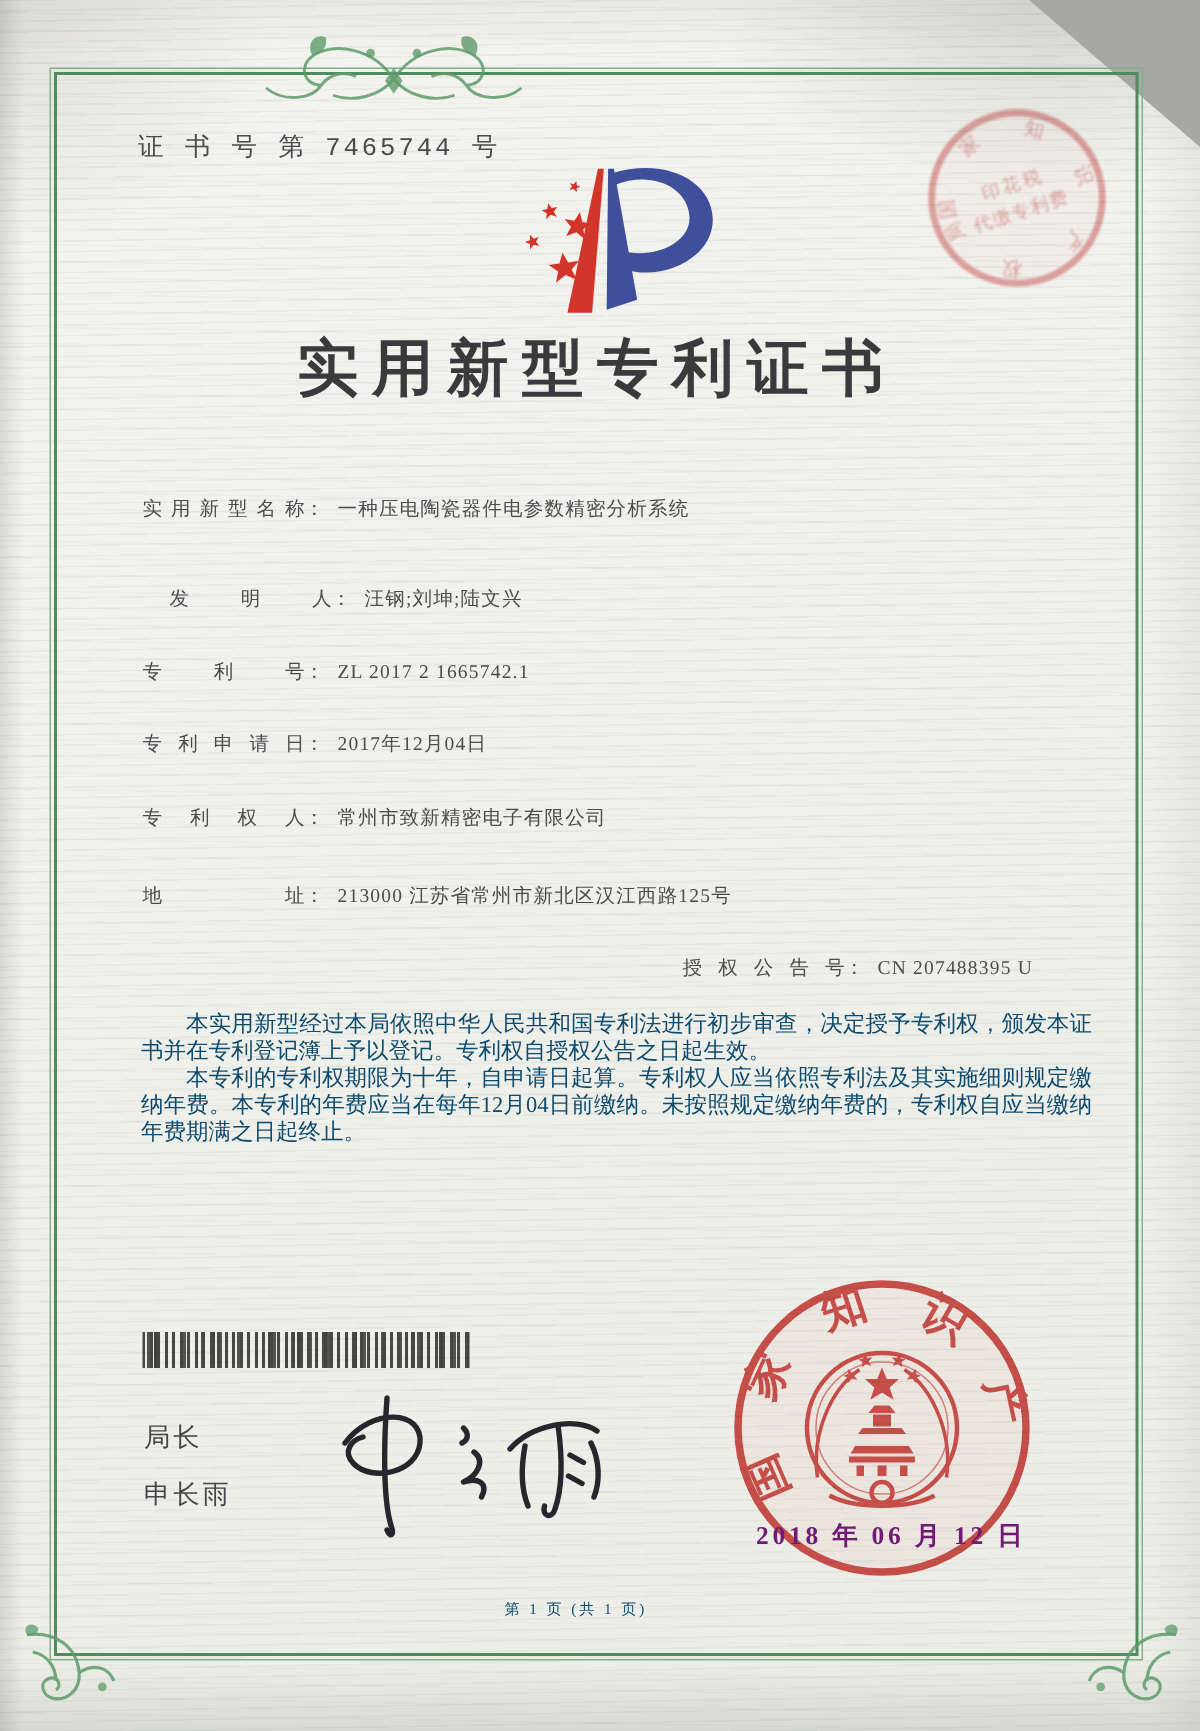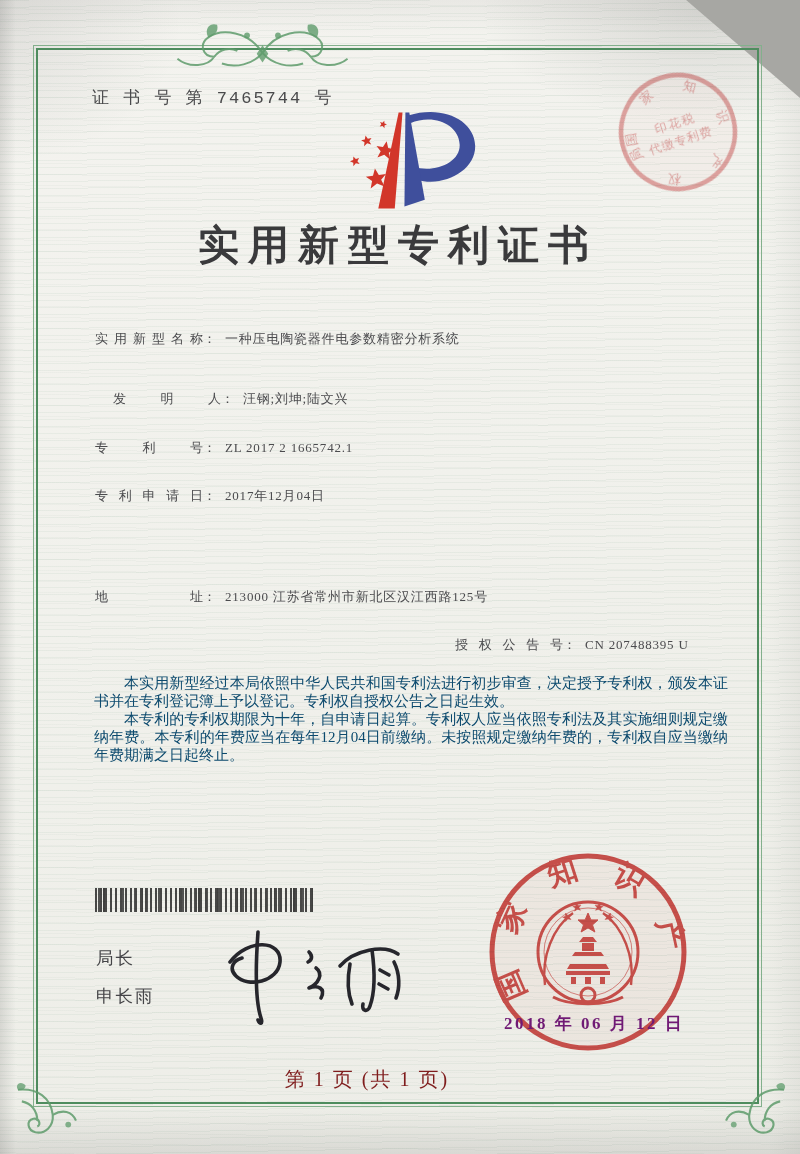--- a/index.html
+++ b/index.html
@@ -90,22 +90,22 @@
     position:absolute;left:504px;top:1012px;
     font-size:17px;font-weight:600;letter-spacing:2.5px;color:#701a75;
   }
   
   .corner-stamp{
     position:absolute;left:612px;top:66px;width:132px;height:132px;
     transform:rotate(-18deg);opacity:.55;filter:blur(0.7px);mix-blend-mode:multiply;
   }
   
   .footer{
-    position:absolute;left:0;top:1066px;width:734px;text-align:center;
-    font-size:20px;color:#7f1d1d;letter-spacing:2px;
+    position:absolute;left:17px;top:1066px;width:734px;text-align:center;
+    font-size:10px;color:#0c4a6e;letter-spacing:2px;
   }
 </style>
 </head>
 <body>
 
 <div class="canvas">
 
   <div class="paper"></div>
 
   <div class="frame-outer">
@@ -183,20 +183,23 @@
     <span class="flabel">实用新型名称</span><span class="fcolon">：</span><span class="fvalue">一种压电陶瓷器件电参数精密分析系统</span>
   </div>
   <div class="frow r1">
     <span class="flabel">发明人</span><span class="fcolon">：</span><span class="fvalue">汪钢;刘坤;陆文兴</span>
   </div>
   <div class="frow r2">
     <span class="flabel">专利号</span><span class="fcolon">：</span><span class="fvalue">ZL 2017 2 1665742.1</span>
   </div>
   <div class="frow r3">
     <span class="flabel">专利申请日</span><span class="fcolon">：</span><span class="fvalue">2017年12月04日</span>
+  </div>
+  <div class="frow r4">
+    <span class="flabel">专利权人</span><span class="fcolon">：</span><span class="fvalue">常州市致新精密电子有限公司</span>
   </div>
   <div class="frow r5">
     <span class="flabel">地址</span><span class="fcolon">：</span><span class="fvalue">213000 江苏省常州市新北区汉江西路125号</span>
   </div>
   <div class="frow grant">
     <span class="flabel">授权公告号</span><span class="fcolon">：</span><span class="fvalue">CN 207488395 U</span>
   </div>
 
   <div class="bodytext">
     <p>本实用新型经过本局依照中华人民共和国专利法进行初步审查，决定授予专利权，颁发本证书并在专利登记簿上予以登记。专利权自授权公告之日起生效。</p>

